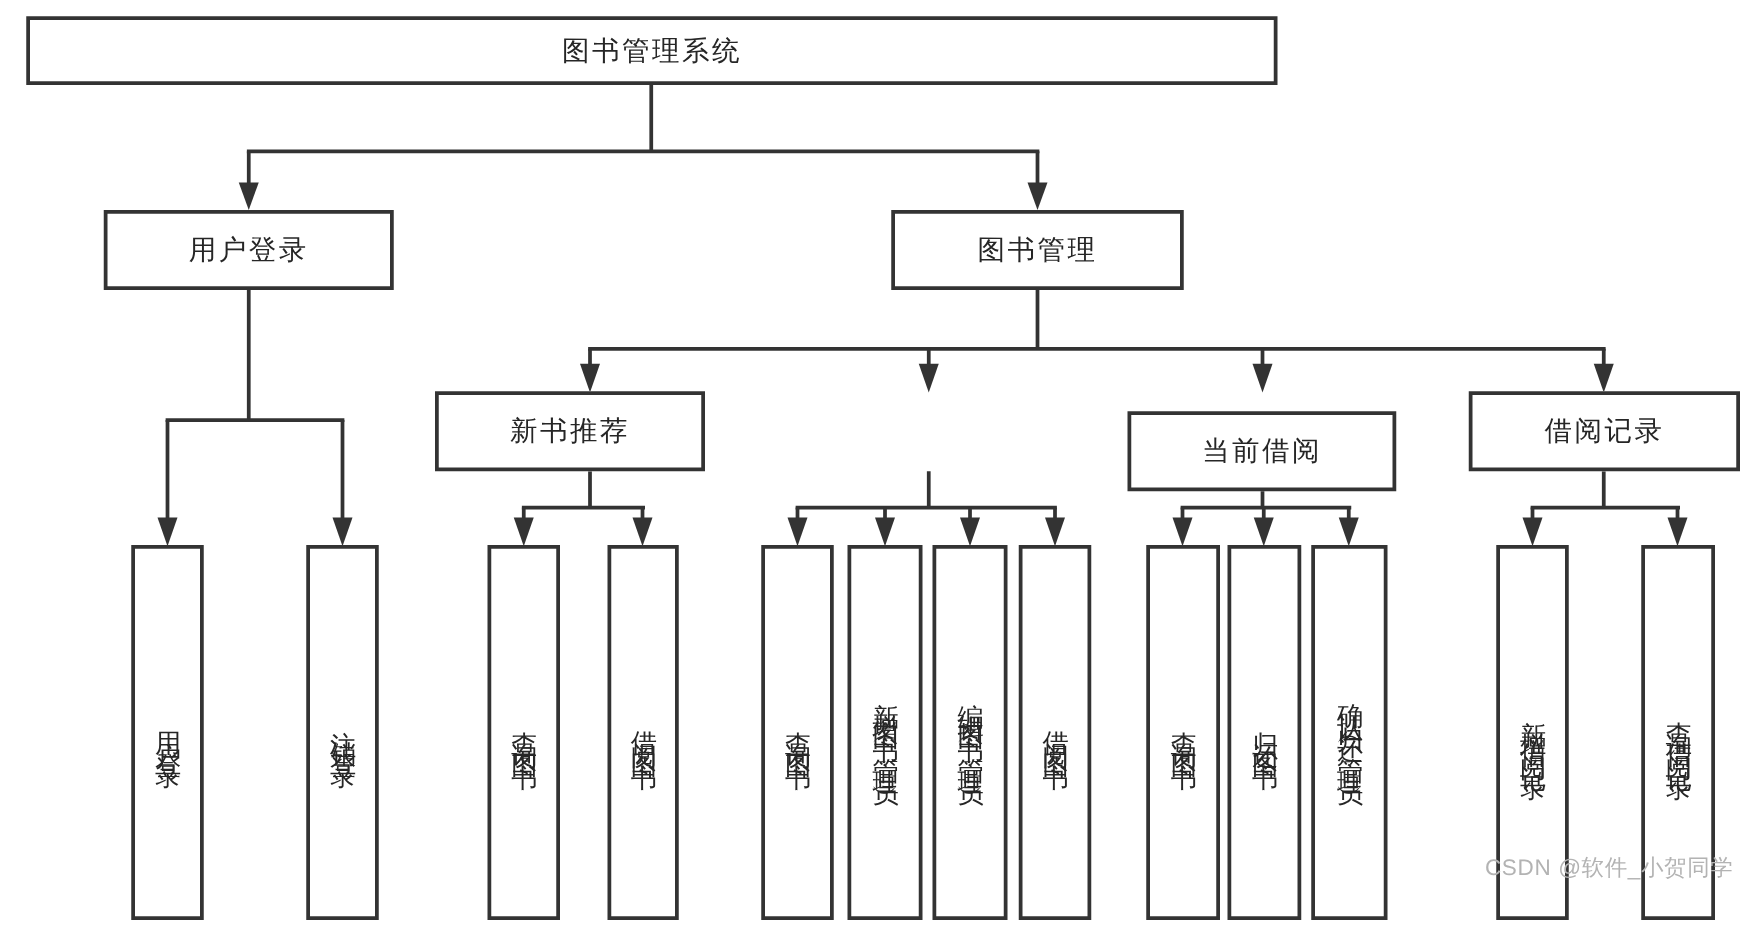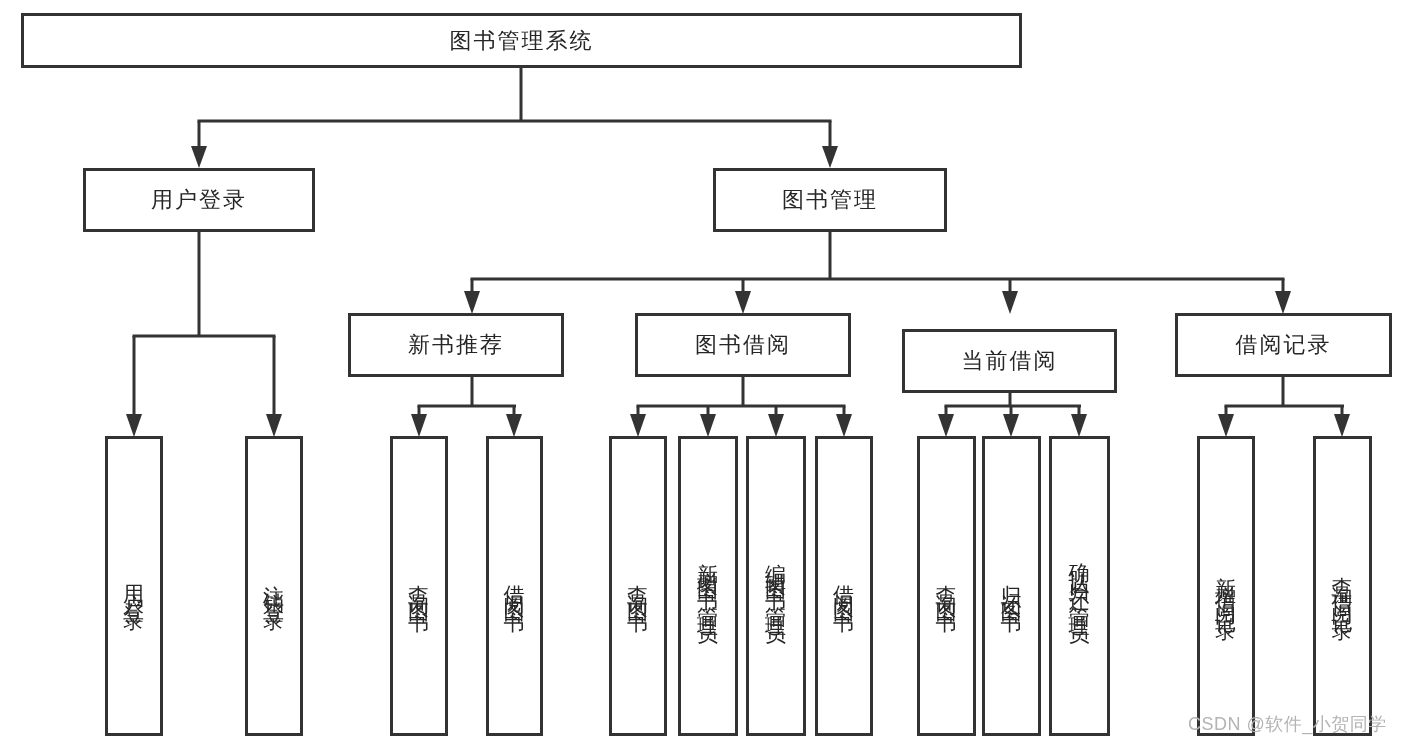--- a/index.html
+++ b/index.html
@@ -53,21 +53,21 @@
   .node-v {
     font-size: 21px;
     writing-mode: vertical-rl;
     letter-spacing: 0.42em;
     line-height: 1;
   }
 
   .watermark {
     position: absolute;
     left: 1188px;
-    top: 712px;
+    top: 682px;
     font-size: 18px;
     letter-spacing: 0.5px;
     color: var(--watermark);
     white-space: nowrap;
     text-align: right;
   }
 </style>
 </head>
 <body>
 
@@ -148,21 +148,20 @@
       <polygon class="arrowhead" points="1334,414 1350,414 1342,437"></polygon>
     </g>
   </svg>
 
   <div class="node node-h" style="left:21px; top:13px; width:1001px; height:55px;">图书管理系统</div>
 
   <div class="node node-h" style="left:83px; top:168px; width:232px; height:64px;">用户登录</div>
   <div class="node node-h" style="left:713px; top:168px; width:234px; height:64px;">图书管理</div>
 
   <div class="node node-h" style="left:348px; top:313px; width:216px; height:64px;">新书推荐</div>
-  <div class="node node-h" style="left:635px; top:313px; width:216px; height:64px;">图书借阅</div>
   <div class="node node-h" style="left:902px; top:329px; width:215px; height:64px;">当前借阅</div>
   <div class="node node-h" style="left:1175px; top:313px; width:217px; height:64px;">借阅记录</div>
 
   <div class="node node-v" style="left:105px; top:436px; width:58px; height:300px;">用户登录</div>
   <div class="node node-v" style="left:245px; top:436px; width:58px; height:300px;">注销登录</div>
 
   <div class="node node-v" style="left:390px; top:436px; width:58px; height:300px;">查询图书</div>
   <div class="node node-v" style="left:486px; top:436px; width:57px; height:300px;">借阅图书</div>
 
   <div class="node node-v" style="left:609px; top:436px; width:58px; height:300px;">查询图书</div>

